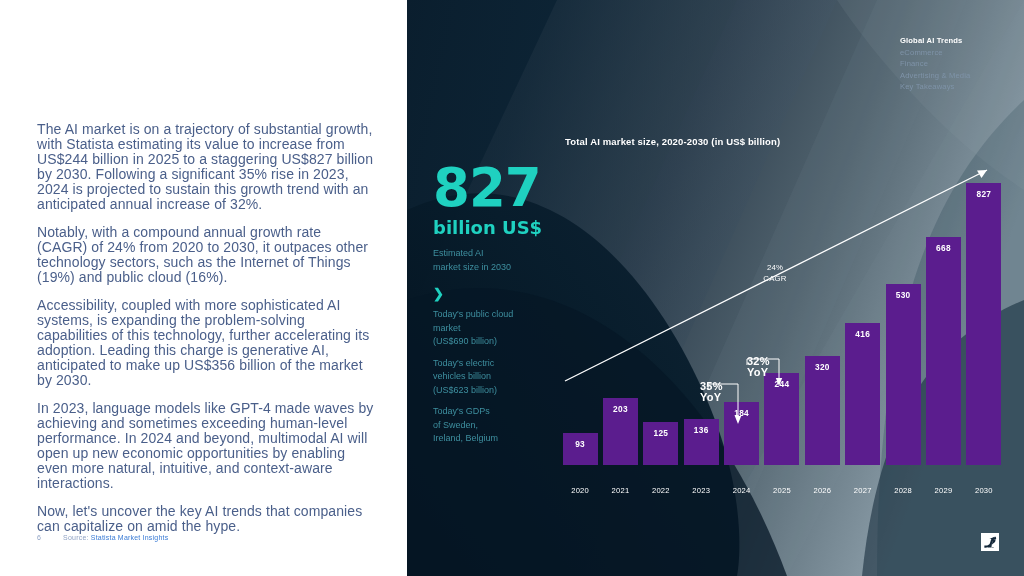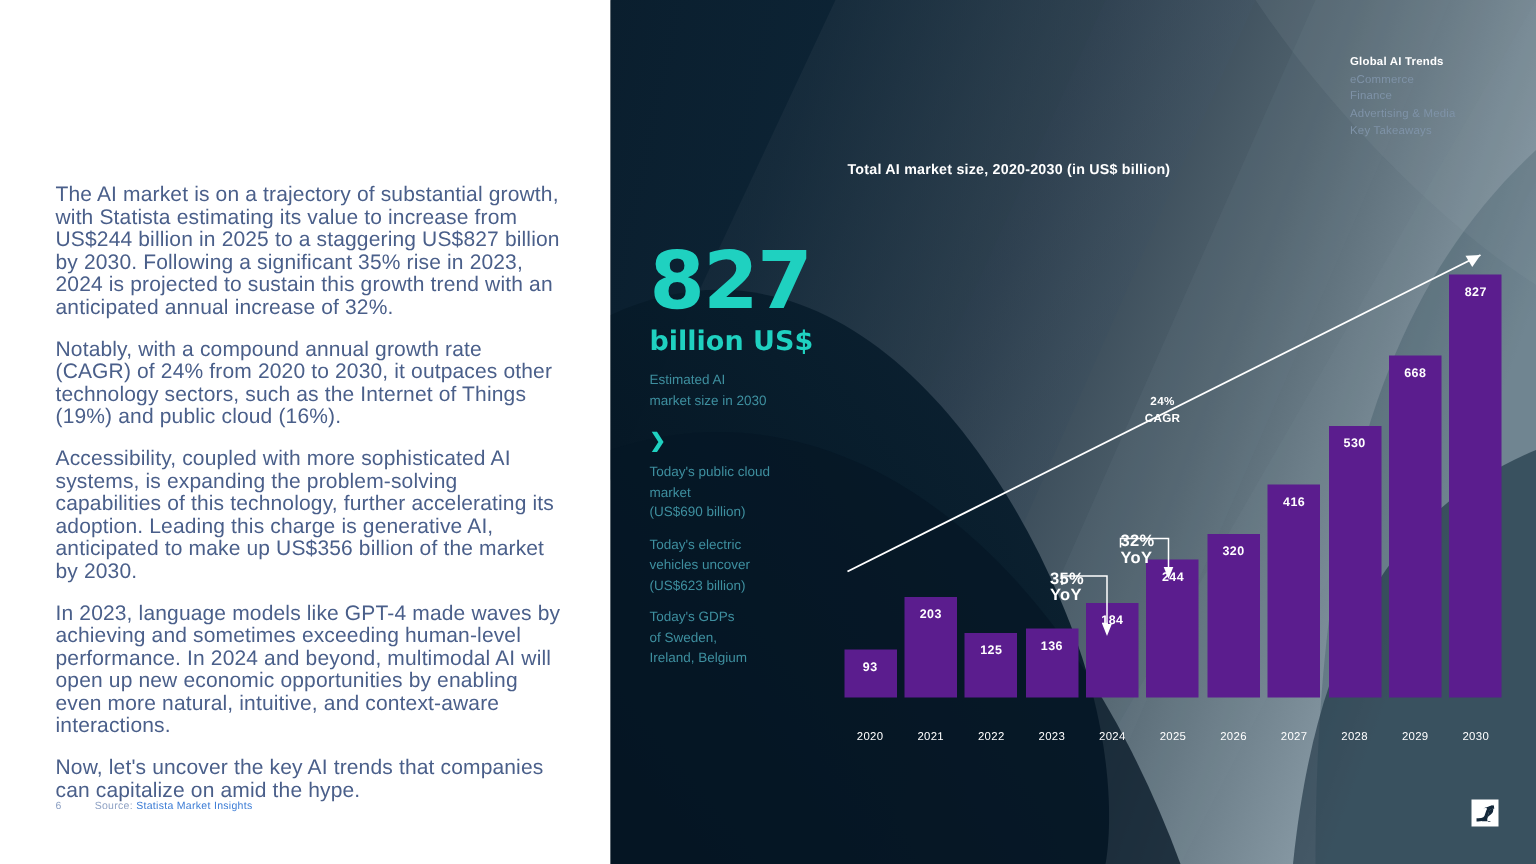--- a/index.html
+++ b/index.html
@@ -58,21 +58,21 @@
   }
   .nav-item{
     font-size:7.6px; line-height:11.6px;
     color:#7f93a8; letter-spacing:.15px;
     white-space:nowrap;
   }
   .nav-item.active{ color:#ffffff; font-weight:bold; }
 
   
   .chart-title{
-    position:absolute; left:158px; top:108px;
+    position:absolute; left:158px; top:136px;
     color:#ffffff; font-size:9.5px; font-weight:bold;
     letter-spacing:.15px; white-space:nowrap;
   }
 
   
   .kpi{ position:absolute; left:26px; top:162px; width:120px; }
   .kpi-number{
     color:#1fd1c0; font-size:53px; font-weight:bold;
     letter-spacing:-1px; line-height:52px;
     font-family:"DejaVu Sans", sans-serif;
@@ -125,21 +125,21 @@
   }
   .xtick:last-child{ margin-right:0; }
 
   
   .ann-label{
     position:absolute; color:#ffffff; font-size:11px;
     font-weight:bold; line-height:11px; letter-spacing:.2px;
   }
   .cagr-label{
     position:absolute; color:#ffffff; font-size:7.8px;
-    font-weight:bold; line-height:11px; text-align:center;
+    font-weight:normal; line-height:11px; text-align:center;
     letter-spacing:.2px;
   }
   svg.overlay{ position:absolute; left:0; top:0; width:617px; height:576px; pointer-events:none; }
 </style>
 </head>
 <body>
 
 <div class="left-page">
 
   <div class="copy">
@@ -226,21 +226,21 @@
     </div>
     <div class="kpi-arrow">❯</div>
 
     <div class="kpi-compare">
       <div>Today's public cloud</div>
       <div>market</div>
       <div>(US$690 billion)</div>
     </div>
     <div class="kpi-compare">
       <div>Today's electric</div>
-      <div>vehicles uncover</div>
+      <div>vehicles billion</div>
       <div>(US$623 billion)</div>
     </div>
     <div class="kpi-compare">
       <div>Today's GDPs</div>
       <div>of Sweden,</div>
       <div>Ireland, Belgium</div>
     </div>
   </div>
 
   <div class="chart">

